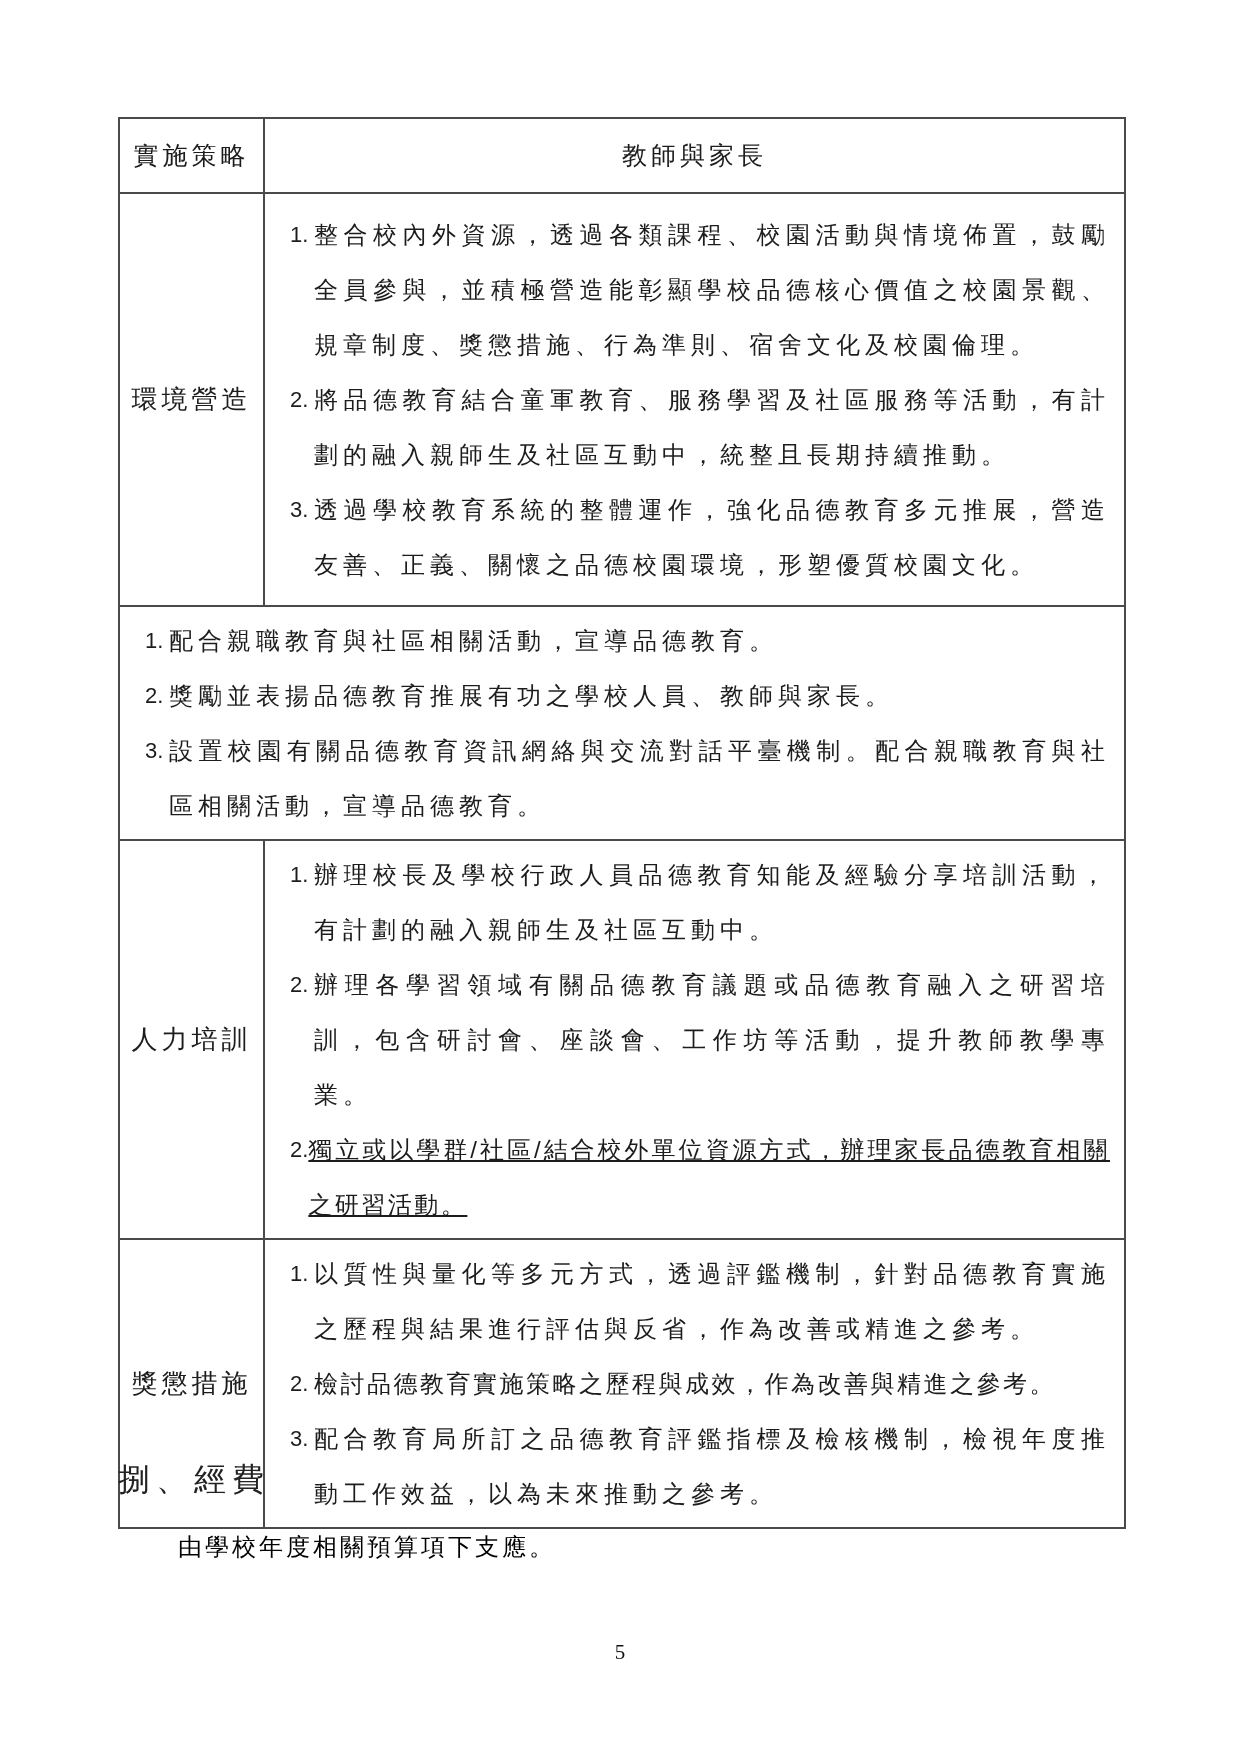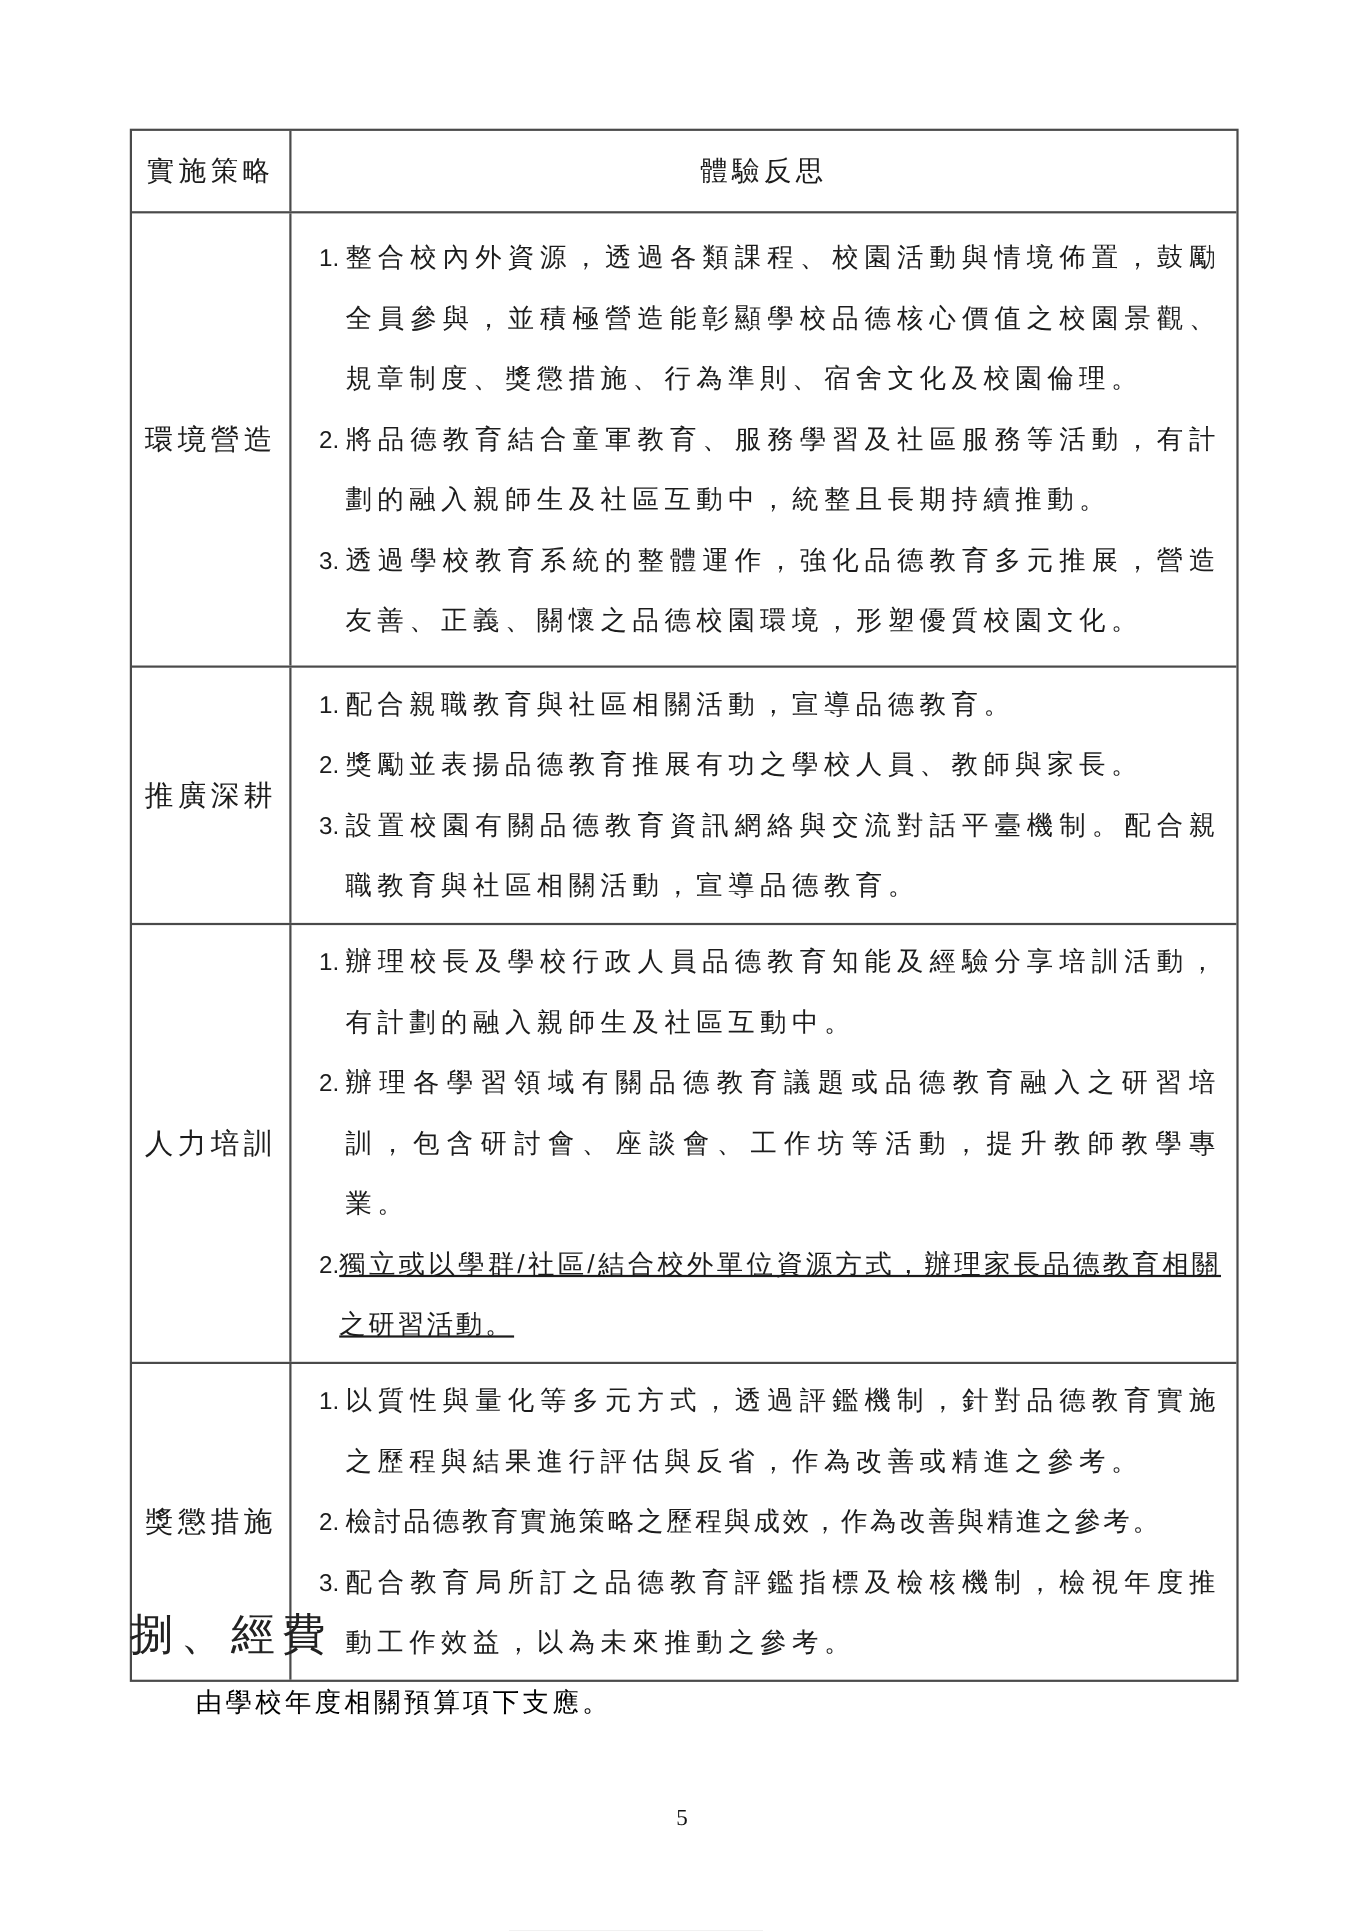--- a/index.html
+++ b/index.html
@@ -54,21 +54,21 @@
     flex:1;
     font-size:24px;line-height:55px;letter-spacing:5px;
     text-align:justify;text-justify:inter-character;
   }
   .item-tight .num{flex:0 0 2px;overflow:visible;}
   .item-tight .txt{letter-spacing:2.5px;text-decoration:underline;}
   .item-snug .txt{letter-spacing:2.5px;}
   
   .section-heading{
     position:absolute;left:118px;top:1458px;
-    font-size:40px;letter-spacing:6px;
+    font-size:32px;letter-spacing:6px;
     color:#222;
   }
   .section-body{
     position:absolute;left:178px;top:1531px;
     font-size:24px;letter-spacing:3px;
     color:#000000;
   }
   
   .page-number{
     position:absolute;left:0;right:0;top:1640px;
@@ -79,21 +79,21 @@
 </style>
 </head>
 <body>
 
 <div class="page">
 
   <div class="doc-table">
 
     <div class="t-row t-header">
       <div class="col-strategy">實施策略</div>
-      <div class="col-items">體驗反思</div>
+      <div class="col-items">教師與家長</div>
     </div>
 
     <div class="t-row r0">
       <div class="col-strategy">環境營造</div>
       <div class="col-items">
         <div class="item">
           <span class="num">1.</span>
           <span class="txt">整合校內外資源，透過各類課程、校園活動與情境佈置，鼓勵全員參與，並積極營造能彰顯學校品德核心價值之校園景觀、規章制度、獎懲措施、行為準則、宿舍文化及校園倫理。</span>
         </div>
         <div class="item">
@@ -101,21 +101,20 @@
           <span class="txt">將品德教育結合童軍教育、服務學習及社區服務等活動，有計劃的融入親師生及社區互動中，統整且長期持續推動。</span>
         </div>
         <div class="item">
           <span class="num">3.</span>
           <span class="txt">透過學校教育系統的整體運作，強化品德教育多元推展，營造友善、正義、關懷之品德校園環境，形塑優質校園文化。</span>
         </div>
       </div>
     </div>
 
     <div class="t-row r1">
-      <div class="col-strategy">推廣深耕</div>
       <div class="col-items">
         <div class="item">
           <span class="num">1.</span>
           <span class="txt">配合親職教育與社區相關活動，宣導品德教育。</span>
         </div>
         <div class="item">
           <span class="num">2.</span>
           <span class="txt">獎勵並表揚品德教育推展有功之學校人員、教師與家長。</span>
         </div>
         <div class="item">

